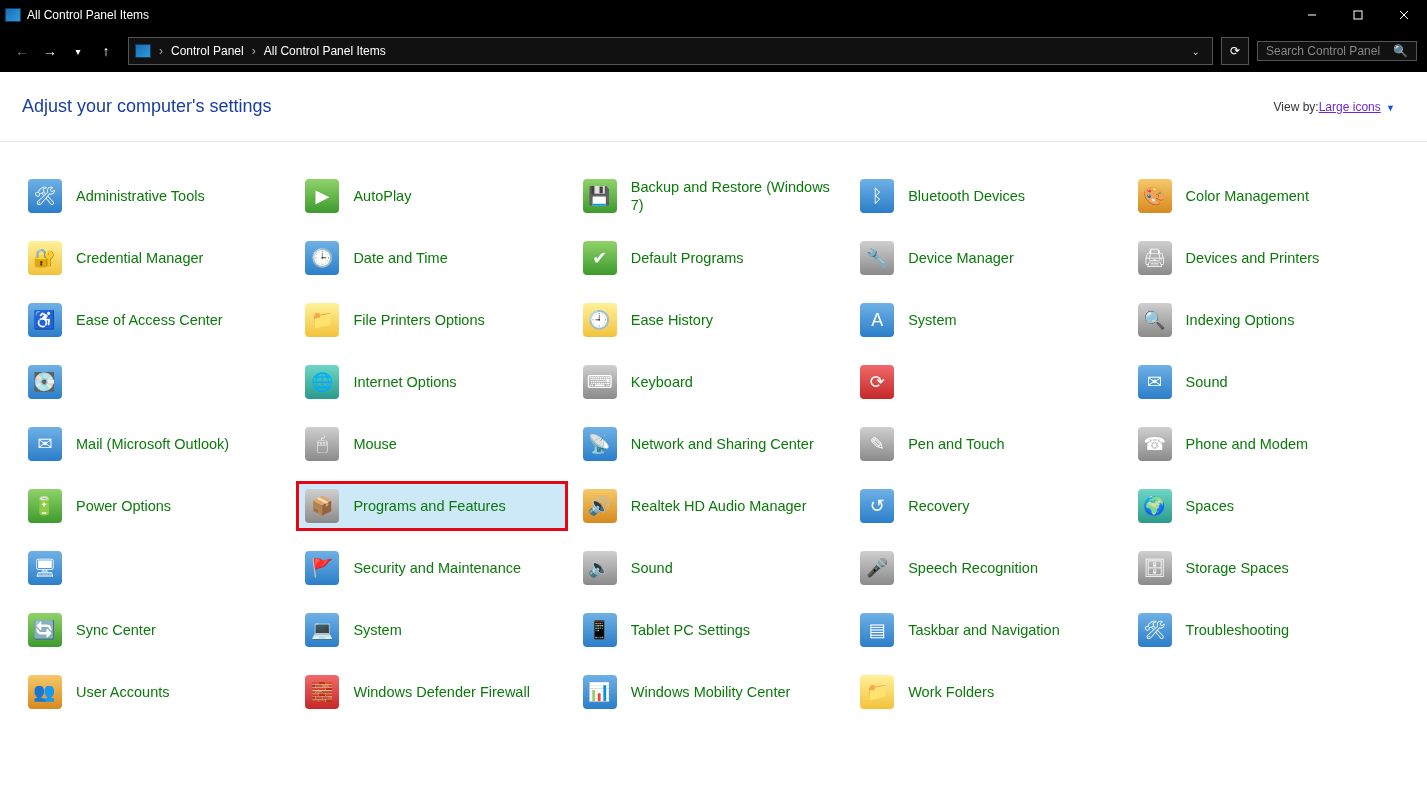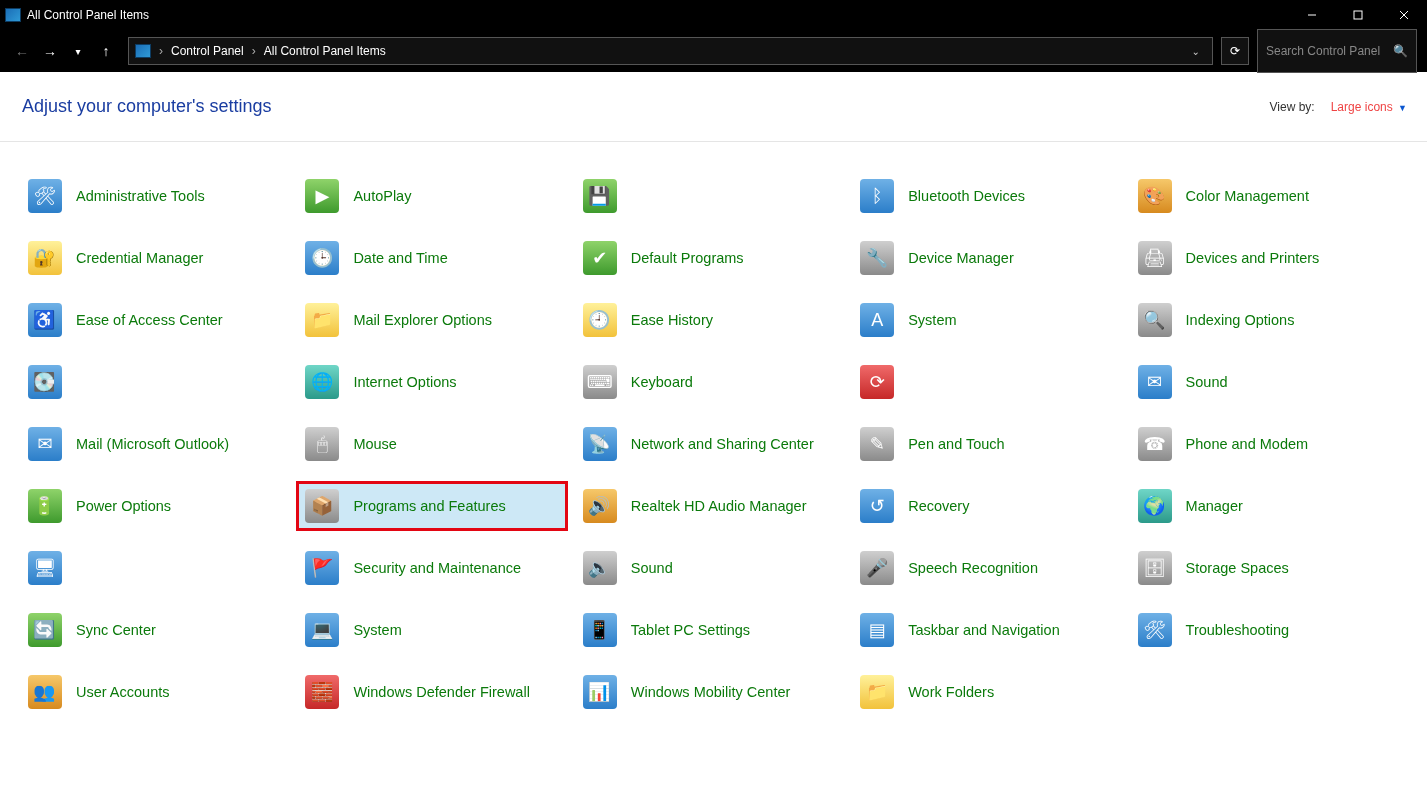--- a/index.html
+++ b/index.html
@@ -68,37 +68,37 @@
     border:1px solid #0d3c62;
   }
   .crumb-sep { color:#aaa; padding:0 2px; }
   .addr-right { display:flex; align-items:center; gap:10px; margin-left:auto; padding-right:6px; color:#ccc;}
   .refresh-btn {
     width:28px;height:28px;
     display:flex;align-items:center;justify-content:center;
     background:#111;border:1px solid #555;color:#fff;margin-left:4px;
   }
   .searchbox {
-    width:160px;height:44px;
+    width:160px;height:20px;
     background:#111;border:1px solid #555;
     display:flex;align-items:center;justify-content:space-between;
     padding:0 8px;color:#888;margin-left:4px;
   }
   .header-row {
     display:flex;justify-content:space-between;align-items:center;
-    padding:24px 20px 24px 22px;
+    padding:24px 32px 24px 22px;
     border-bottom:1px solid #e5e5e5;
   }
   .heading {
     color:#1a3da1;
     font-size:18px;
     font-weight:400;
   }
-  .viewby { font-size:12px; color:#333; display:flex; align-items:flex-end; gap:16px;}
-  .viewby-value { color:#ef4444; }
+  .viewby { font-size:12px; color:#333; display:flex; align-items:flex-end; gap:0;}
+  .viewby-value { color:#6d28d9;text-decoration:underline; }
   .viewby-caret { color:#0b57d0; font-size:9px; margin-left:2px;}
   .grid {
     display:grid;
     grid-template-columns: repeat(5, 1fr);
     column-gap:0px;
     row-gap:14px;
     padding:30px 20px 20px 20px;
   }
   .item {
     display:flex;
@@ -200,20 +200,21 @@
     <div class="item">
       <div class="icon ic-blue">🛠</div>
       <div class="label">Administrative Tools</div>
     </div>
     <div class="item">
       <div class="icon ic-green">▶</div>
       <div class="label">AutoPlay</div>
     </div>
     <div class="item">
       <div class="icon ic-green">💾</div>
+      <div class="label">Backup and Restore (Windows 7)</div>
     </div>
     <div class="item">
       <div class="icon ic-blue">ᛒ</div>
       <div class="label">Bluetooth Devices</div>
     </div>
     <div class="item">
       <div class="icon ic-orange">🎨</div>
       <div class="label">Color Management</div>
     </div>
     <div class="item">
@@ -235,21 +236,21 @@
     <div class="item">
       <div class="icon ic-gray">🖨</div>
       <div class="label">Devices and Printers</div>
     </div>
     <div class="item">
       <div class="icon ic-blue">♿</div>
       <div class="label">Ease of Access Center</div>
     </div>
     <div class="item">
       <div class="icon ic-yellow">📁</div>
-      <div class="label">Mail Explorer Options</div>
+      <div class="label">File Printers Options</div>
     </div>
     <div class="item">
       <div class="icon ic-yellow">🕘</div>
       <div class="label">Ease History</div>
     </div>
     <div class="item">
       <div class="icon ic-blue">A</div>
       <div class="label">System</div>
     </div>
     <div class="item">
@@ -305,21 +306,21 @@
     <div class="item">
       <div class="icon ic-orange">🔊</div>
       <div class="label">Realtek HD Audio Manager</div>
     </div>
     <div class="item">
       <div class="icon ic-blue">↺</div>
       <div class="label">Recovery</div>
     </div>
     <div class="item">
       <div class="icon ic-teal">🌍</div>
-      <div class="label">Manager</div>
+      <div class="label">Spaces</div>
     </div>
     <div class="item">
       <div class="icon ic-blue">🖥</div>
     </div>
     <div class="item">
       <div class="icon ic-blue">🚩</div>
       <div class="label">Security and Maintenance</div>
     </div>
     <div class="item">
       <div class="icon ic-gray">🔈</div>

